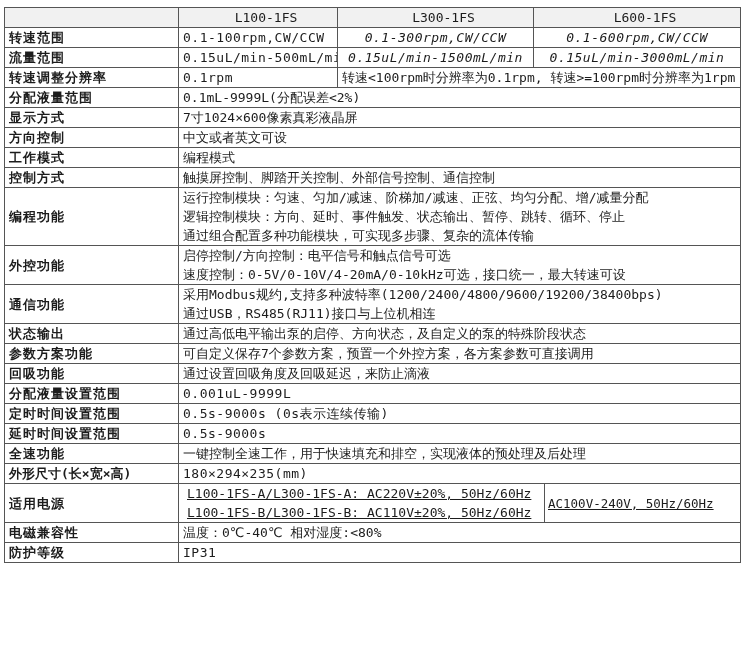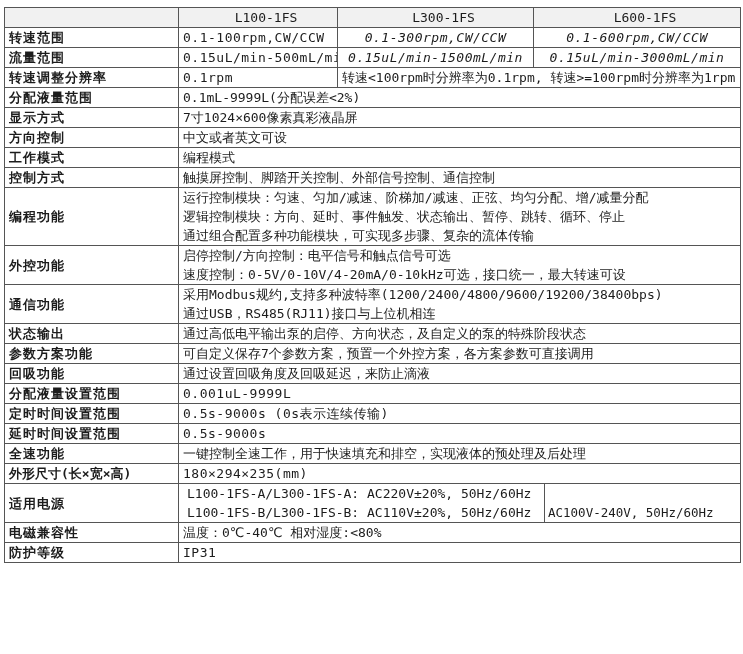--- a/index.html
+++ b/index.html
@@ -43,22 +43,23 @@
   td.small {
     font-size: 11px;
     letter-spacing: 0;
     padding: 0 2px;
   }
   td.mono { letter-spacing: 0.5px; }
   .lines div { white-space: nowrap; }
   td.power-cell { padding: 0; }
   .power-flex {
     display: flex;
-    align-items: flex-end;
+    align-items: center;
     width: 100%;
+    text-decoration: underline;
   }
   .power-left {
     width: 362px;
     border-right: 1px solid #555555;
     padding: 0 4px;
     box-sizing: border-box;
   }
   .power-right {
     flex: 1;
     display: flex;

